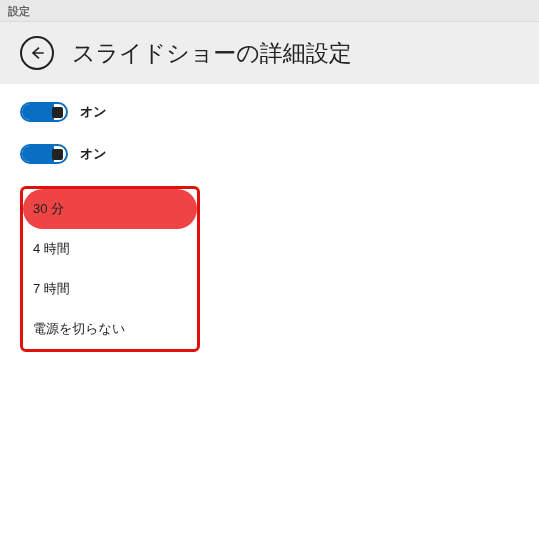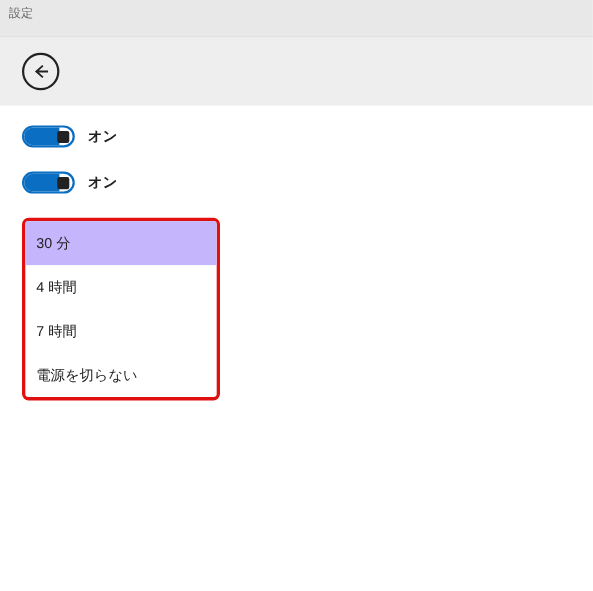--- a/index.html
+++ b/index.html
@@ -1,24 +1,25 @@
 <!DOCTYPE html>
 <html><head>
   <meta charset="utf-8">
   <style>
     * { margin: 0; padding: 0; box-sizing: border-box; font-family: 'Yu Gothic UI', 'Meiryo', sans-serif; }
     body { width: 539px; height: 537px; background: #ffffff; overflow: hidden; }
     
     .titlebar {
-      height: 34px;
+      height: 22px;
       background: #e8e8e8;
       font-size: 11px;
       color: #666;
       padding: 4px 8px;
       border-bottom: 1px solid #ddd;
+      font-weight: bold;
     }
     
     .header {
       background: #eeeeee;
       padding: 14px 20px;
       display: flex;
       align-items: center;
       gap: 18px;
     }
     
@@ -123,34 +124,36 @@
     }
     
     .dropdown-item {
       padding: 11px 10px;
       font-size: 13px;
       color: #222;
       cursor: pointer;
     }
     
     .dropdown-item.selected {
-      background: #c4b5fd;
+      background: #ef4444;
+      border-radius: 20px;
     }
   </style>
 </head>
 <body>
 
 <div class="titlebar">設定</div>
 
 <div class="header">
   <div class="back-button">
     <svg viewBox="0 0 24 24" fill="none" stroke="#222" stroke-width="2.5">
       <path d="M15 4 L6 12 L15 20 M6 12 L22 12"></path>
     </svg>
   </div>
+  <div class="page-title">スライドショーの詳細設定</div>
 </div>
 
 <div class="content">
 
 
   <div class="setting-group">
     <div class="toggle-row">
       <div class="toggle on">
         <div class="toggle-knob"></div>
       </div>

